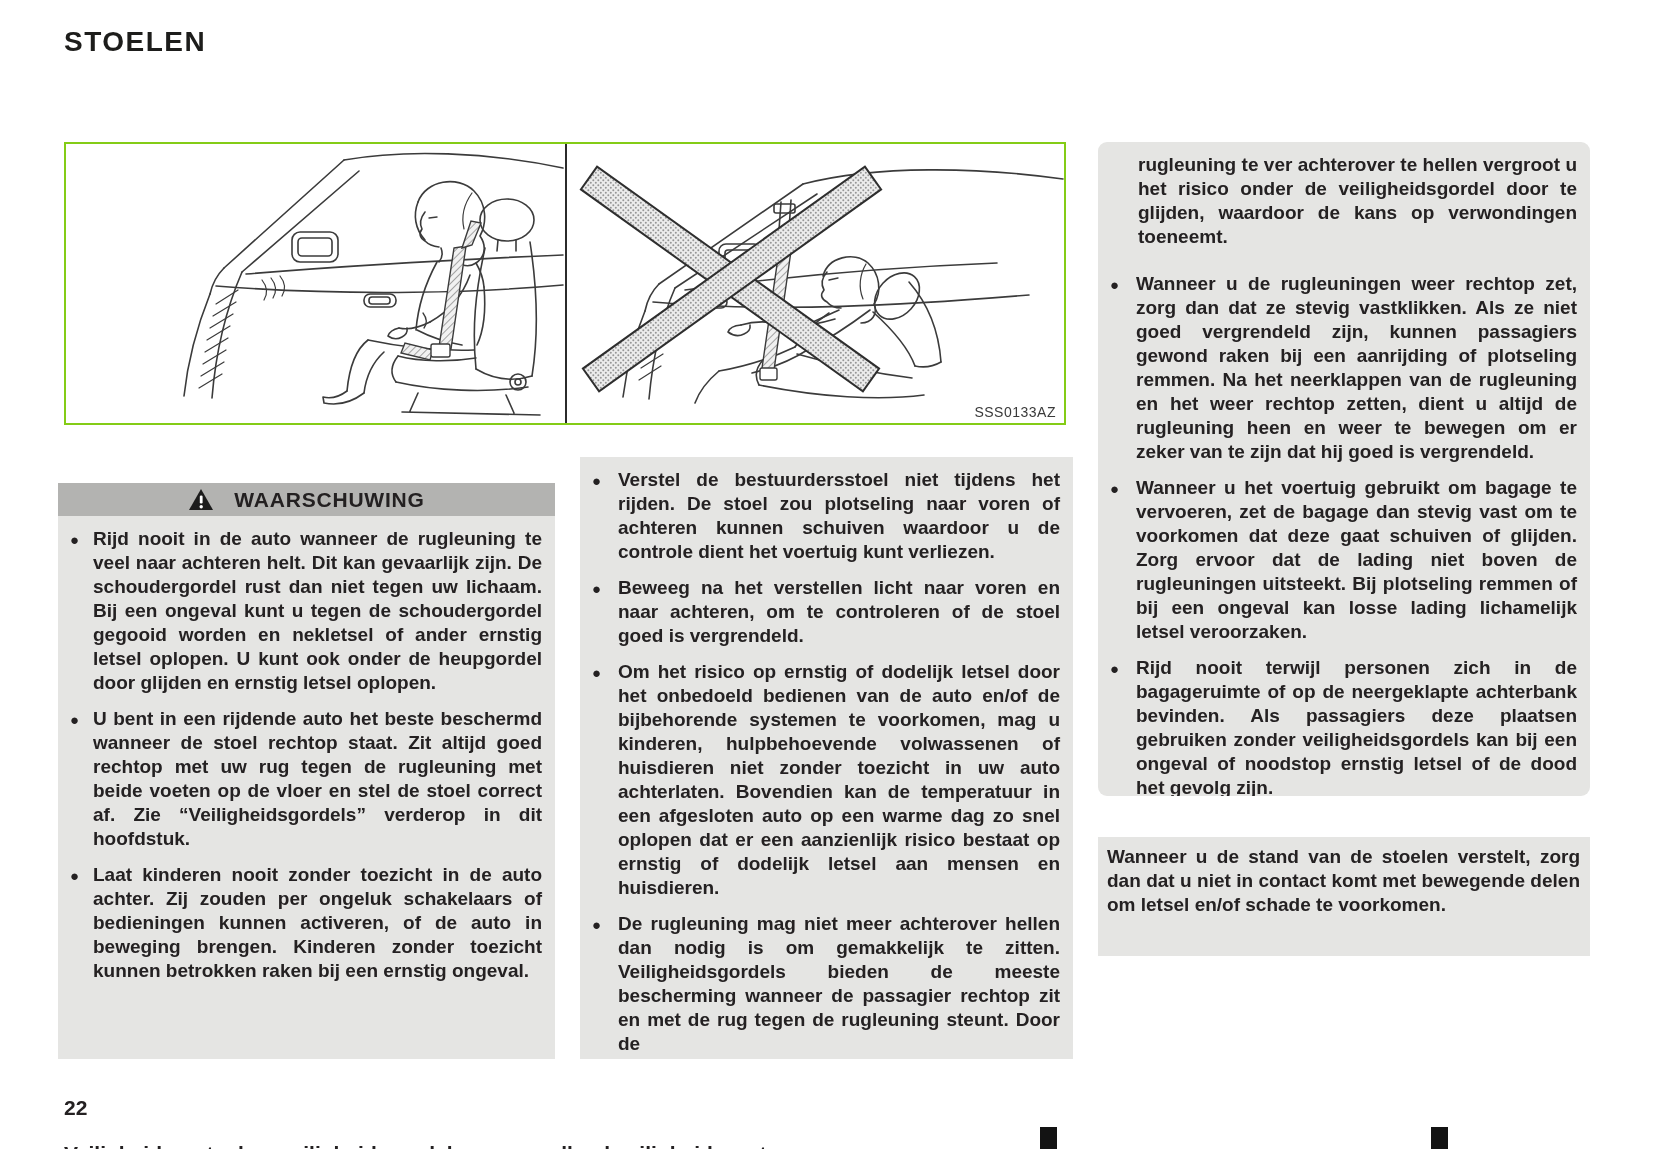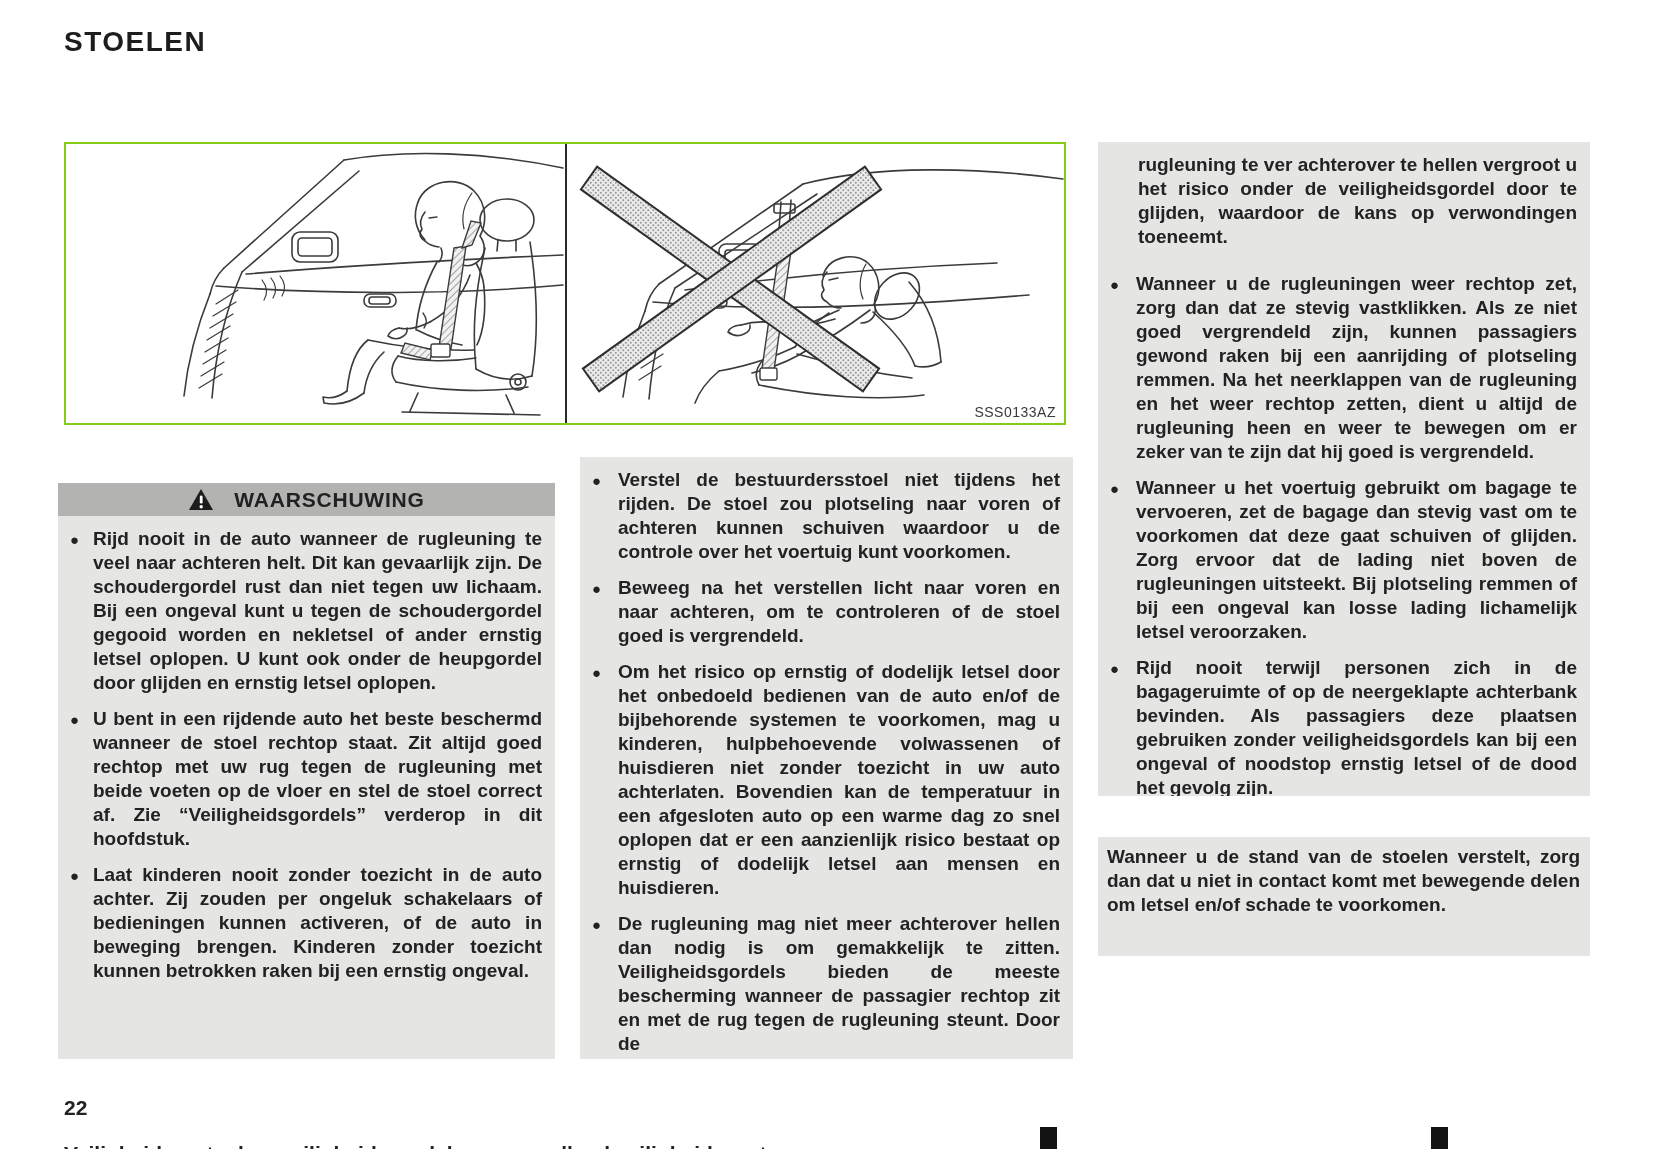--- a/index.html
+++ b/index.html
@@ -16,21 +16,21 @@
   .fig-p1{width:499px;}
   .fig-divider{width:2px;background:#2b2b2b;height:100%;}
   .fig-p2{flex:1;}
   .figsvg{width:100%;height:100%;display:block;}
   .fig-label{position:absolute;right:8px;bottom:3px;font-size:14px;color:#3a3a3a;letter-spacing:.5px;}
 
   
   .graybox{position:absolute;background:#e5e5e3;box-sizing:border-box;overflow:hidden;}
   .wbox-left {left:58px;  top:483px;width:497px;height:576px;}
   .wbox-mid  {left:580px; top:457px;width:493px;height:602px;}
-  .wbox-right{left:1098px;top:142px;width:492px;height:654px;}
+  .wbox-right{left:1098px;top:142px;width:492px;height:654px;border-radius:9px;}
   .cbox      {left:1098px;top:837px;width:492px;height:119px;}
 
   .band{height:33px;background:#b3b3b1;display:flex;align-items:center;justify-content:center;
         gap:20px;font-size:21px;font-weight:700;color:#232021;letter-spacing:.8px;}
   .cband{letter-spacing:.5px;word-spacing:9px;}
 
   .blist{list-style:none;margin:0;padding:11px 13px 0 12px;}
   .blist li{position:relative;padding-left:23px;margin-bottom:12px;font-size:19px;line-height:24px;
             font-weight:700;text-align:justify;}
   .blist.ind li{padding-left:26px;}
@@ -214,21 +214,21 @@
           <span>Laat kinderen nooit zonder toezicht in de auto achter. Zij zouden per ongeluk schakelaars of bedieningen kunnen activeren, of de auto in beweging brengen. Kinderen zonder toezicht kunnen betrokken raken bij een ernstig ongeval.</span>
         </li>
       </ul>
   </div>
 
   <div class="graybox wbox-mid">
     <ul class="blist ind">
 
         <li>
           <span class="blt">●</span>
-          <span>Verstel de bestuurdersstoel niet tijdens het rijden. De stoel zou plotseling naar voren of achteren kunnen schuiven waardoor u de controle over het voertuig kunt voorkomen.</span>
+          <span>Verstel de bestuurdersstoel niet tijdens het rijden. De stoel zou plotseling naar voren of achteren kunnen schuiven waardoor u de controle dient het voertuig kunt verliezen.</span>
         </li>
 
         <li>
           <span class="blt">●</span>
           <span>Beweeg na het verstellen licht naar voren en naar achteren, om te controleren of de stoel goed is vergrendeld.</span>
         </li>
 
         <li>
           <span class="blt">●</span>
           <span>Om het risico op ernstig of dodelijk letsel door het onbedoeld bedienen van de auto en/of de bijbehorende systemen te voorkomen, mag u kinderen, hulpbehoevende volwassenen of huisdieren niet zonder toezicht in uw auto achterlaten. Bovendien kan de temperatuur in een afgesloten auto op een warme dag zo snel oplopen dat er een aanzienlijk risico bestaat op ernstig of dodelijk letsel aan mensen en huisdieren.</span>

